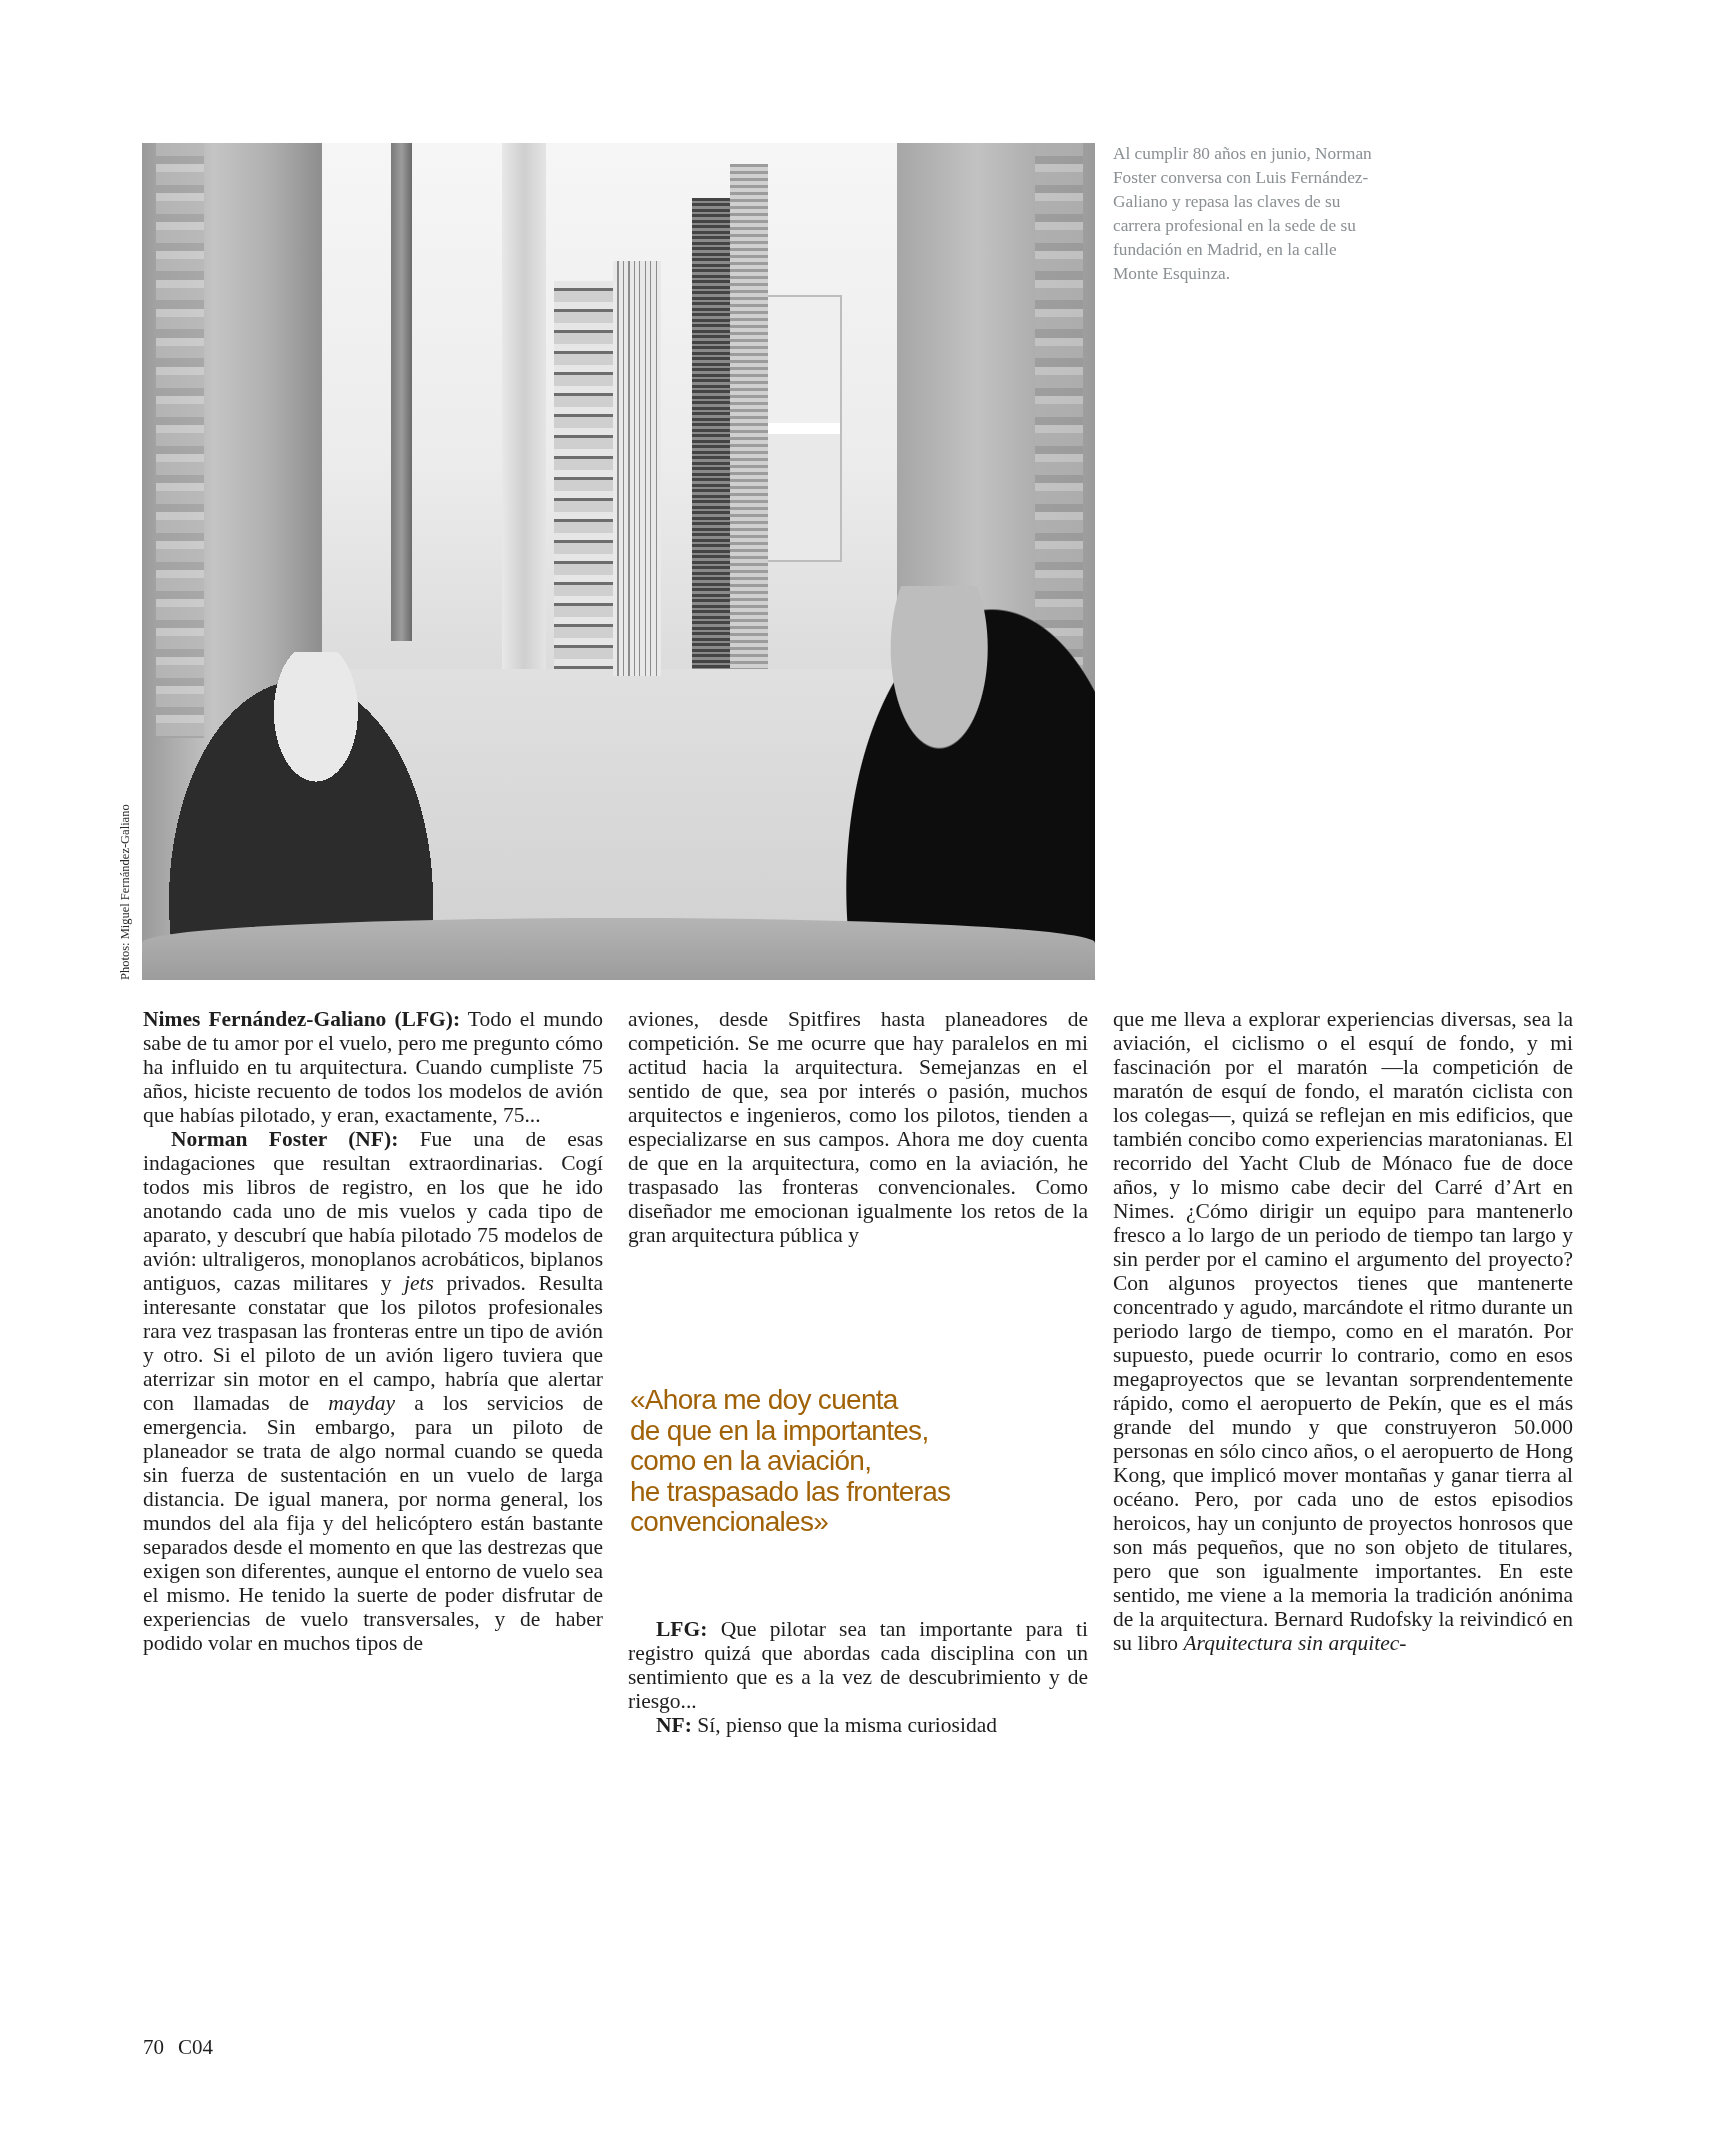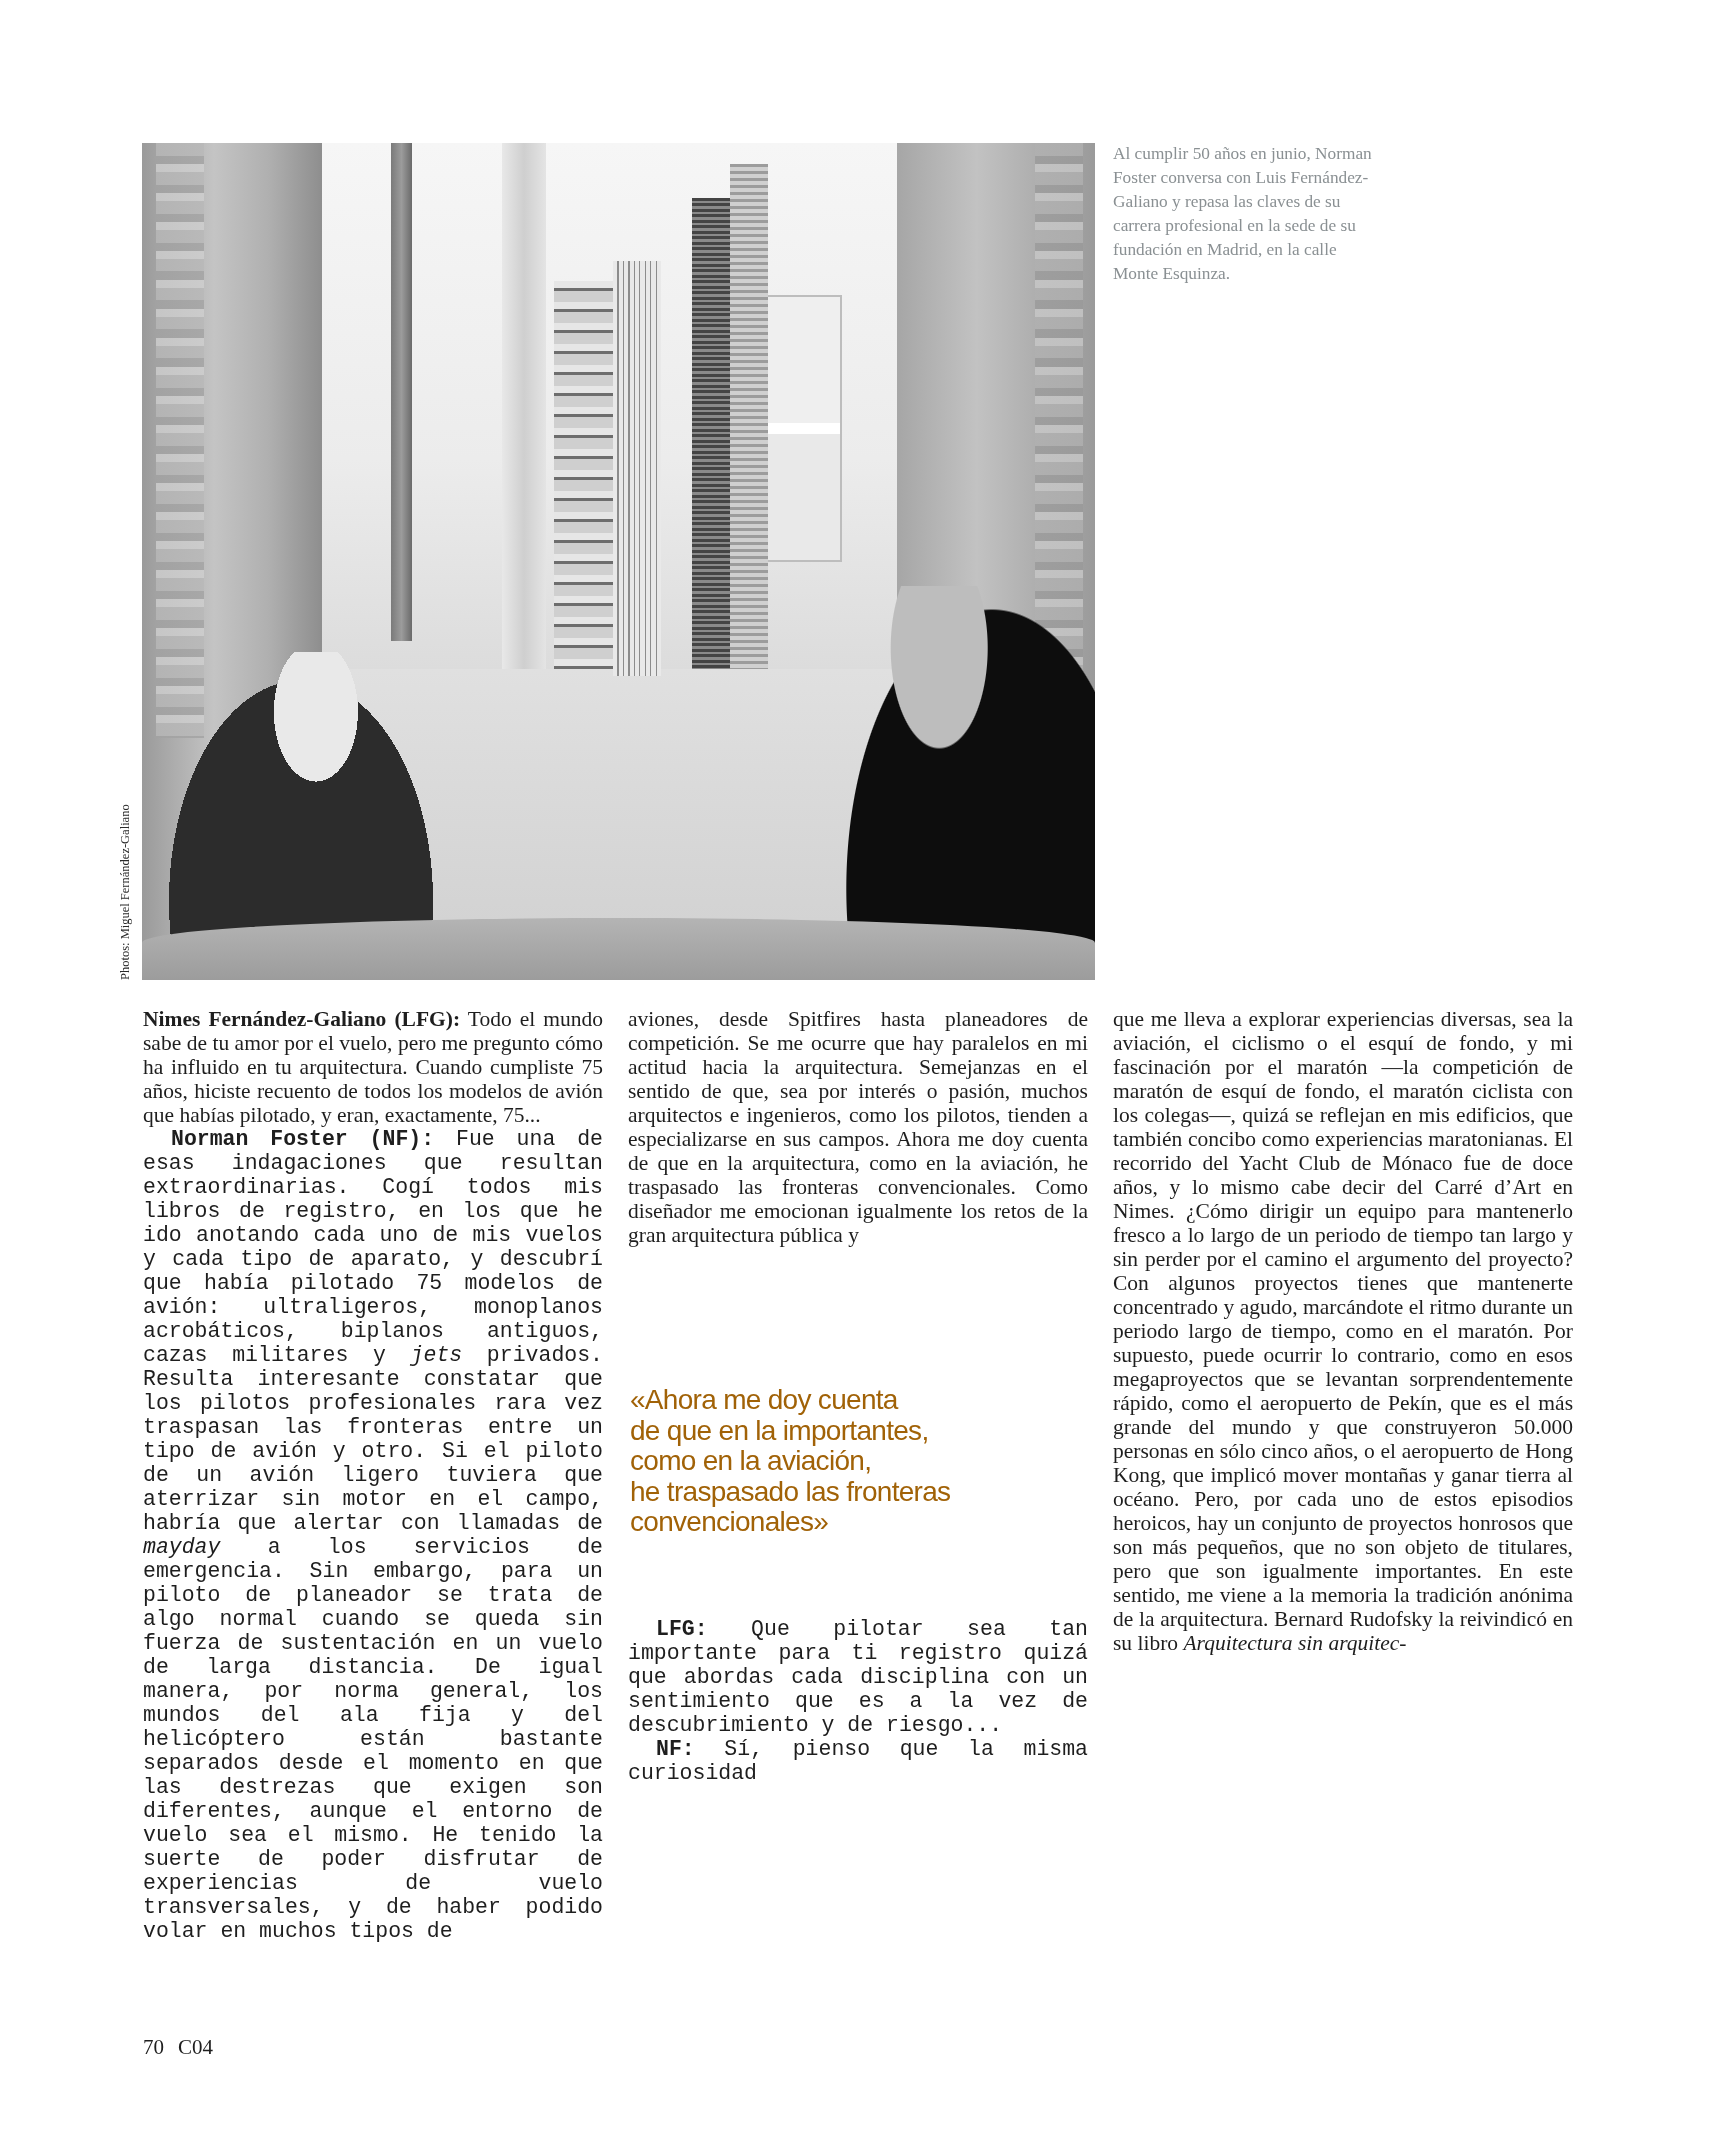--- a/index.html
+++ b/index.html
@@ -44,21 +44,21 @@
 
   .credit { position:absolute; left:118px; top:980px; transform-origin:0 0; transform:rotate(-90deg);
             font-size:12.5px; color:#2a2a2a; white-space:nowrap; }
 
   .caption { position:absolute; left:1113px; top:142px; width:270px; font-size:17.3px; line-height:24px; color:#8a9093; }
   .caption p { margin:0; }
   .caption .en { margin-top:25px; font-style:italic; font-family:"DejaVu Serif",serif; font-size:15.6px; }
 
   .col { position:absolute; top:1007px; width:460px; font-size:21.5px; line-height:24px; text-align:justify; }
   .col p { margin:0; text-indent:0; }
-  .col p.ind { text-indent:28px;font-family:Liberation Mono, monospace; }
+  .col p.ind { text-indent:28px; }
   .col1 { left:143px; }
   .col2 { left:628px; }
   .col3 { left:1113px; }
   .b { font-weight:bold; }
   .i { font-style:italic; }
 
   .pullquote { position:absolute; left:630px; top:1385px; width:443px;
                font-family:Liberation Sans, sans-serif; font-size:28px; line-height:30.5px; color:#a16207; letter-spacing:-0.7px; }
   .pullquote div { white-space:nowrap; }
   .col2b { top:1617px; }
@@ -85,21 +85,21 @@
   <div class="ornament-right"></div>
 
   <div class="person-left"></div>
   <div class="person-right"></div>
   <div class="table"></div>
 </div>
 
 <div class="credit">Photos: Miguel Fernández-Galiano</div>
 
 <div class="caption">
-  <p>Al cumplir 50 años en junio, Norman Foster conversa con Luis Fernández-Galiano y repasa las claves de su carrera profesional en la sede de su fundación en Madrid, en la calle Monte Esquinza.</p>
+  <p>Al cumplir 80 años en junio, Norman Foster conversa con Luis Fernández-Galiano y repasa las claves de su carrera profesional en la sede de su fundación en Madrid, en la calle Monte Esquinza.</p>
 </div>
 
 <div class="col col1">
   <p><span class="b">Nimes Fernández-Galiano (LFG):</span><span> Todo el mundo sabe de tu amor por el vuelo, pero me pregunto cómo ha influido en tu arquitectura. Cuando cumpliste 75 años, hiciste recuento de todos los modelos de avión que habías pilotado, y eran, exactamente, 75...</span></p>
   <p class="ind"><span class="b">Norman Foster (NF):</span><span> Fue una de esas indagaciones que resultan extraordinarias. Cogí todos mis libros de registro, en los que he ido anotando cada uno de mis vuelos y cada tipo de aparato, y descubrí que había pilotado 75 modelos de avión: ultraligeros, monoplanos acrobáticos, biplanos antiguos, cazas militares y </span><span class="i">jets</span><span> privados. Resulta interesante constatar que los pilotos profesionales rara vez traspasan las fronteras entre un tipo de avión y otro. Si el piloto de un avión ligero tuviera que aterrizar sin motor en el campo, habría que alertar con llamadas de </span><span class="i">mayday</span><span> a los servicios de emergencia. Sin embargo, para un piloto de planeador se trata de algo normal cuando se queda sin fuerza de sustentación en un vuelo de larga distancia. De igual manera, por norma general, los mundos del ala fija y del helicóptero están bastante separados desde el momento en que las destrezas que exigen son diferentes, aunque el entorno de vuelo sea el mismo. He tenido la suerte de poder disfrutar de experiencias de vuelo transversales, y de haber podido volar en muchos tipos de</span></p>
 </div>
 
 <div class="col col2">
   <p>aviones, desde Spitfires hasta planeadores de competición. Se me ocurre que hay paralelos en mi actitud hacia la arquitectura. Semejanzas en el sentido de que, sea por interés o pasión, muchos arquitectos e ingenieros, como los pilotos, tienden a especializarse en sus campos. Ahora me doy cuenta de que en la arquitectura, como en la aviación, he traspasado las fronteras convencionales. Como diseñador me emocionan igualmente los retos de la gran arquitectura pública y</p>
 </div>

